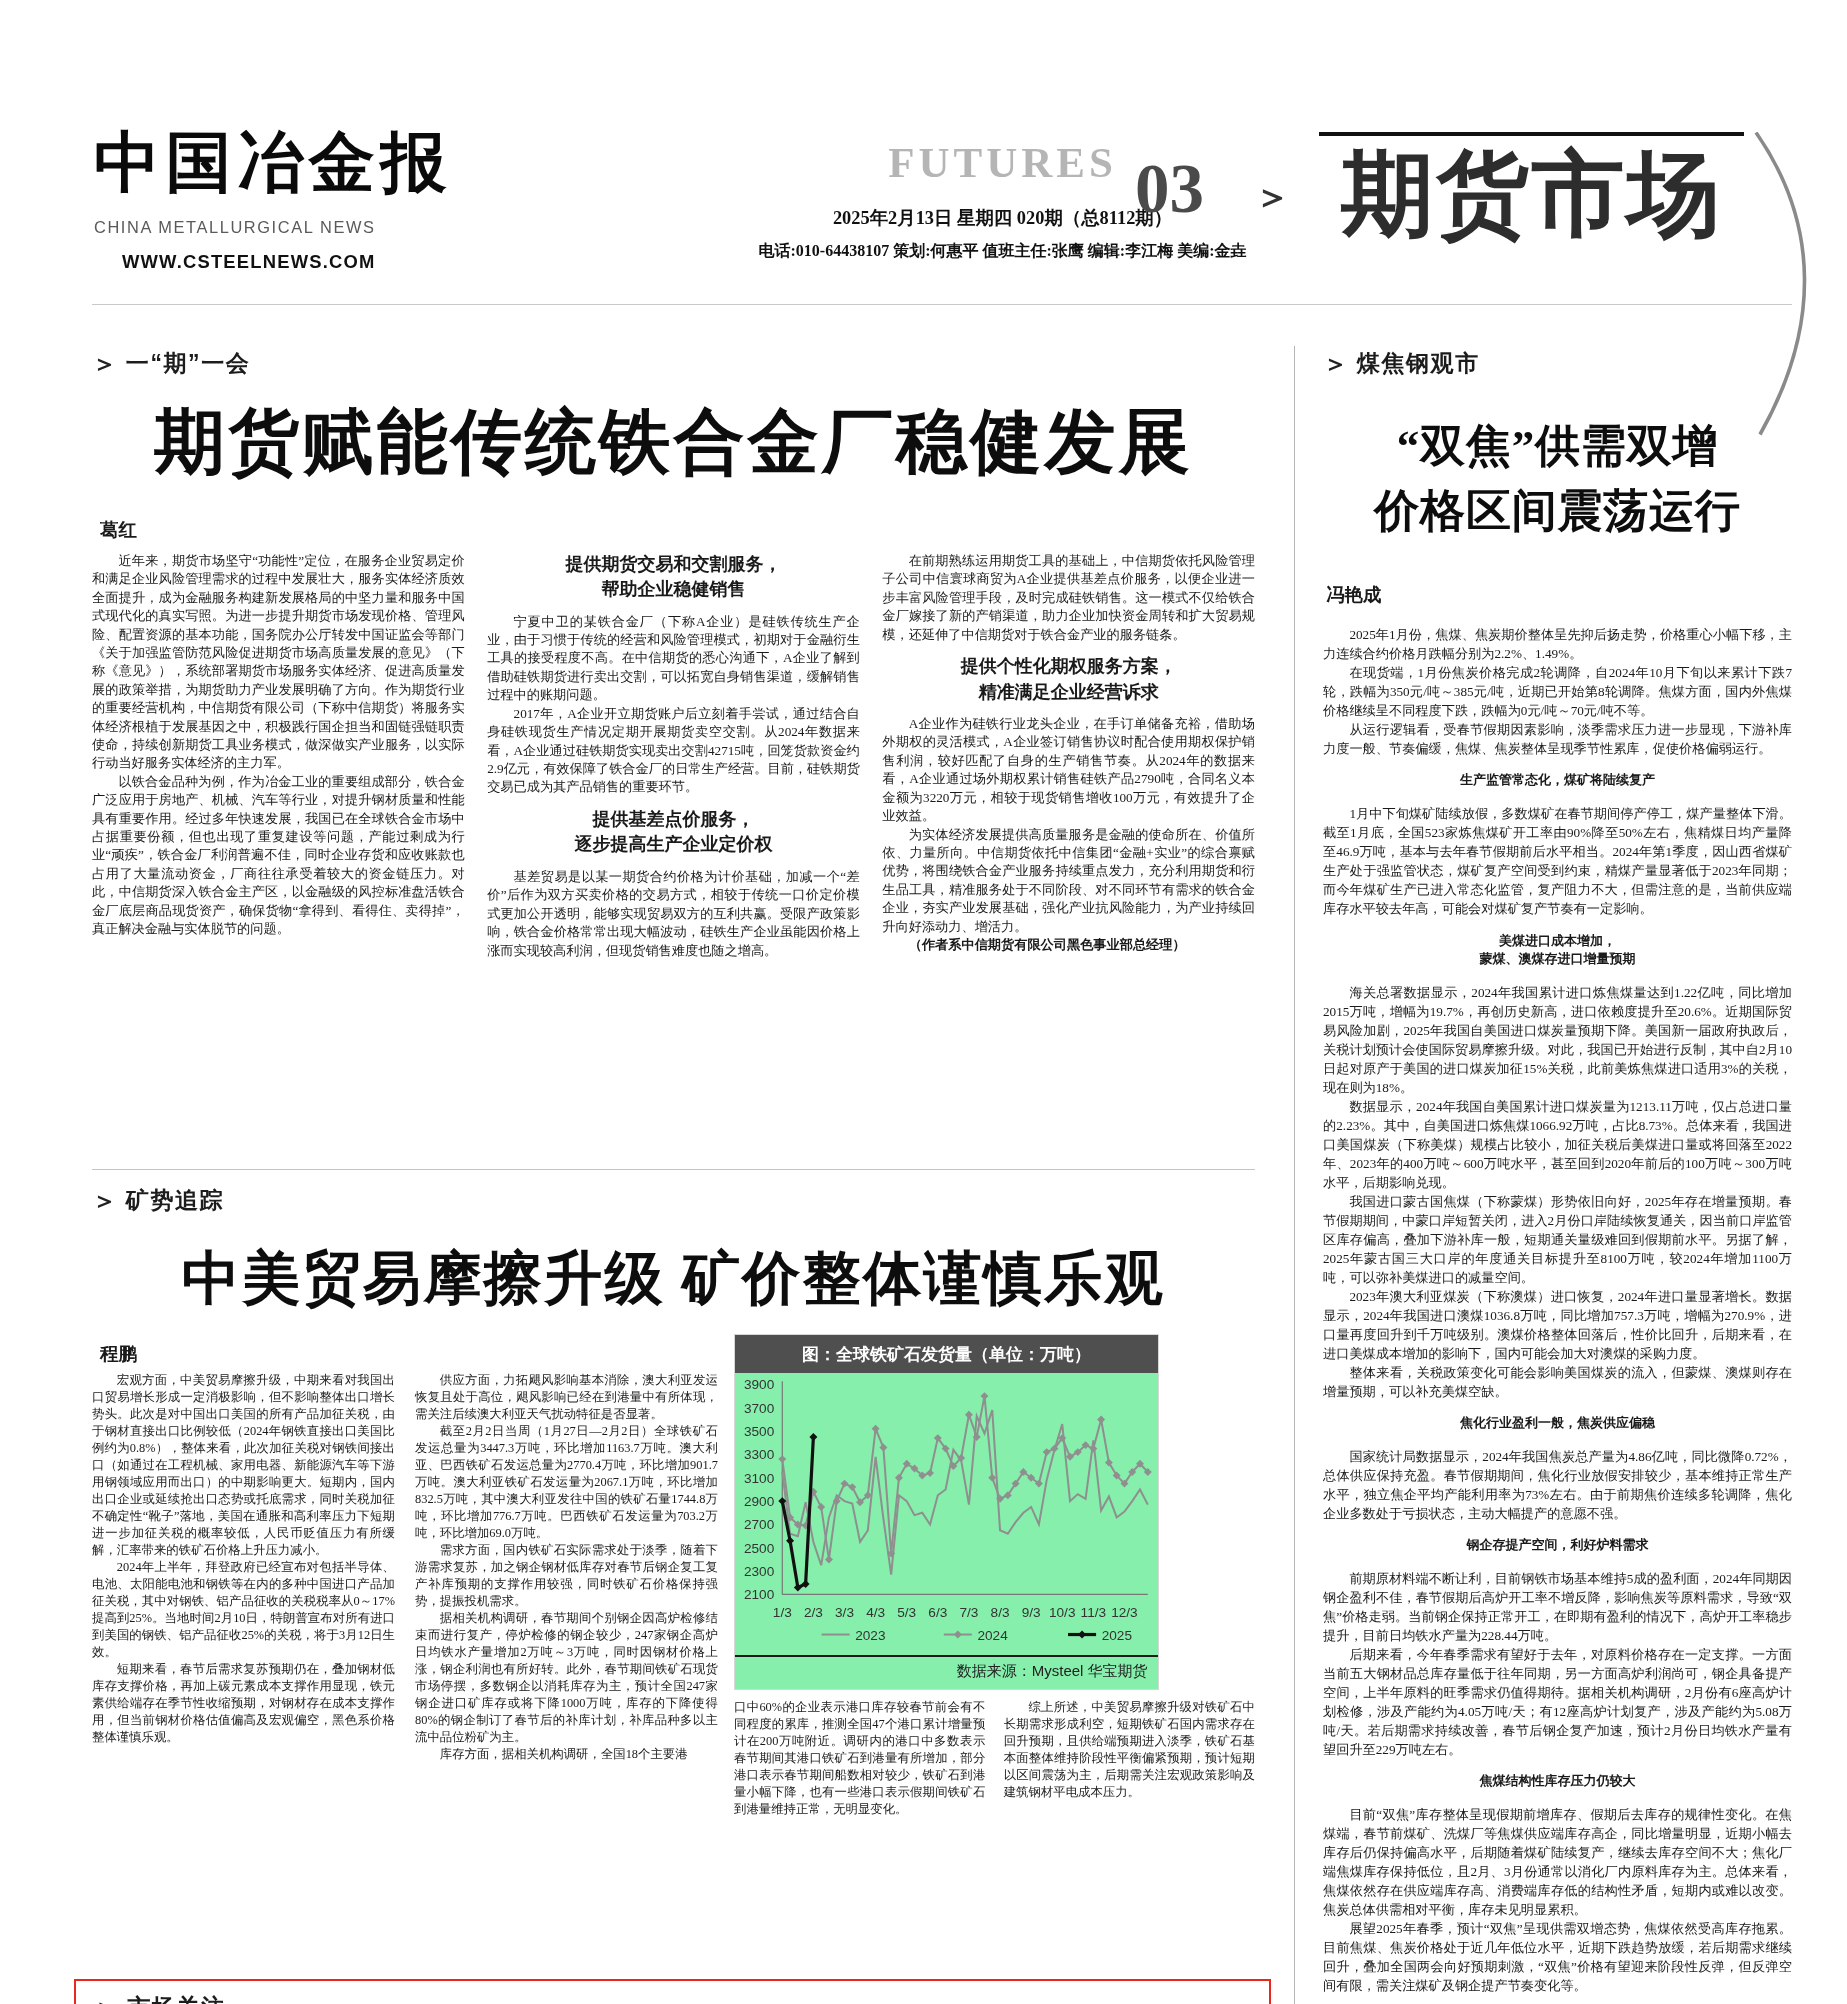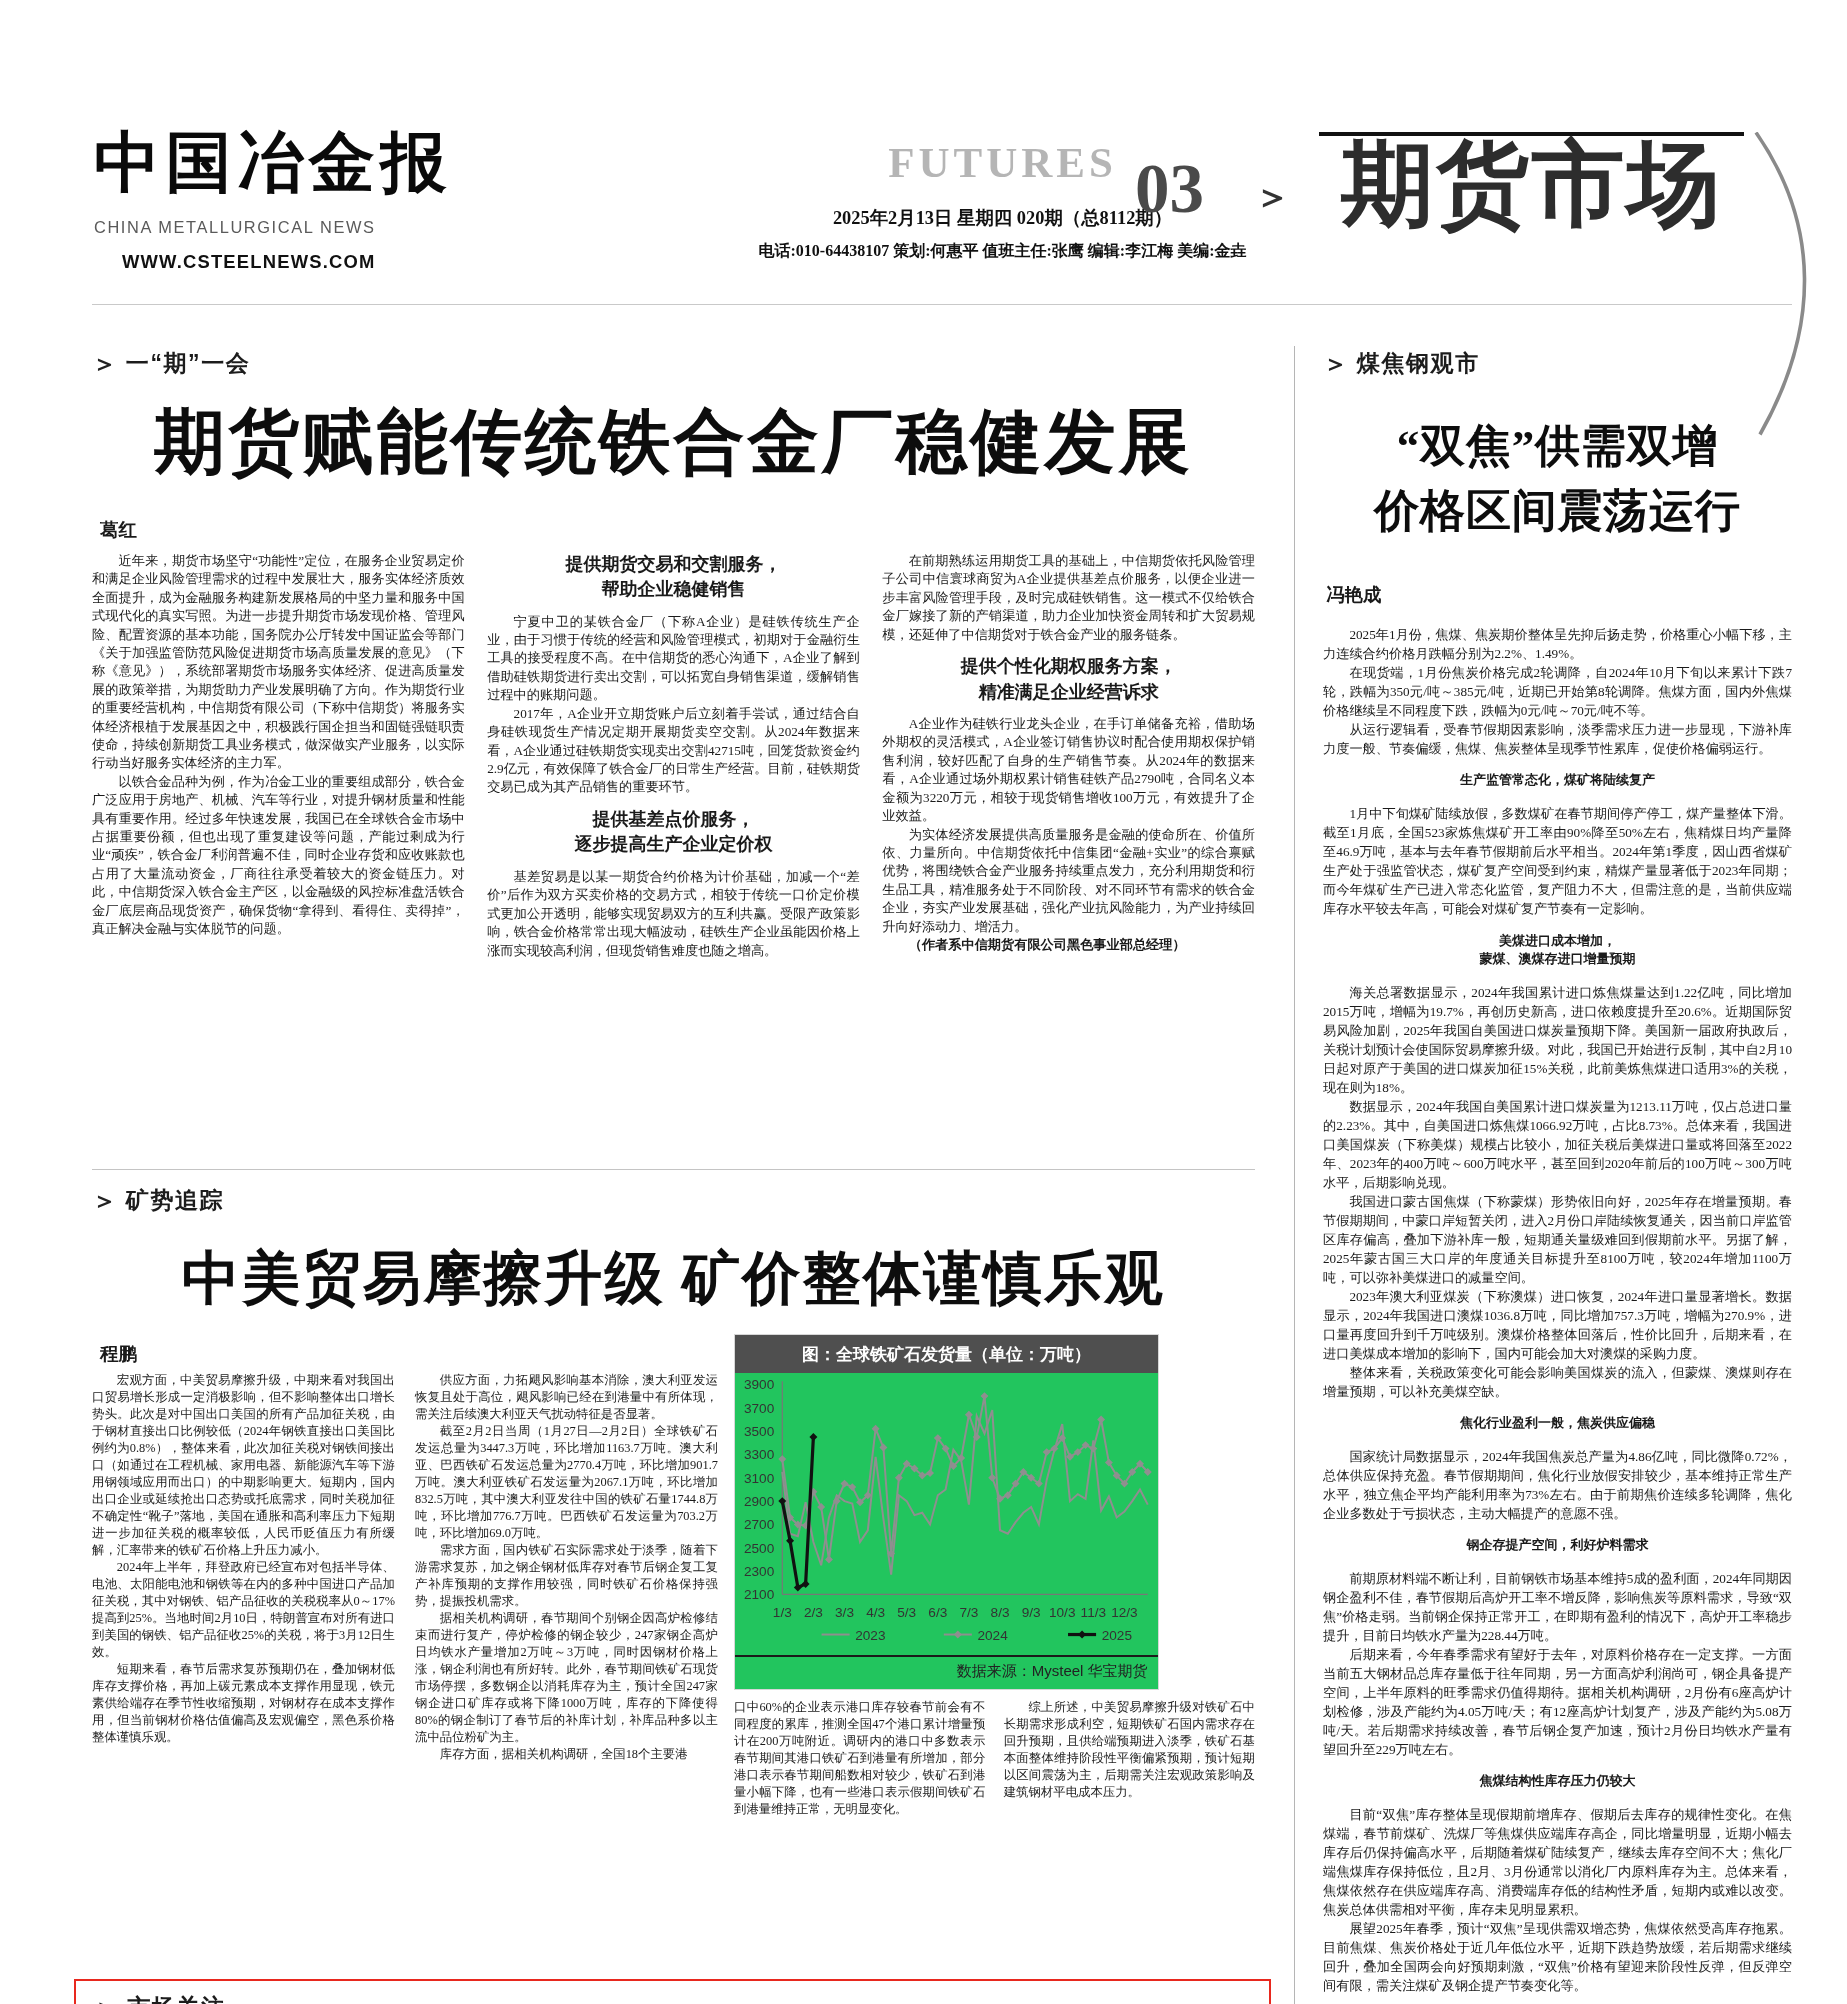--- a/index.html
+++ b/index.html
@@ -15,21 +15,21 @@
                 font-family:"Liberation Sans","DejaVu Sans",sans-serif;}
   .masthead-web{font-size:18.4px;font-weight:700;letter-spacing:1.2px;margin-top:13.6px;margin-left:28px;
                 font-family:"Liberation Sans","DejaVu Sans",sans-serif;color:#111;}
   .header-center{position:absolute;left:722px;top:138px;width:561px;text-align:center;}
   .futures{font-size:43px;font-weight:700;color:#b5b5b5;letter-spacing:4px;}
   .dateline{font-size:18.4px;color:#111;margin-top:18.4px;font-weight:600;}
   .staffline{font-size:16px;color:#111;margin-top:10.4px;font-weight:600;}
   .page-no{position:absolute;left:1135px;top:150px;font-size:69px;font-weight:700;color:#4a4a4a;}
   .page-gt{position:absolute;left:1254px;top:172px;font-size:37px;font-weight:900;color:#333;}
   .section-banner{position:absolute;left:1319px;top:132px;width:425px;border-top:4px solid #111;
-                  padding-top:0;text-align:center;}
+                  padding-top:10px;text-align:center;}
   .section-banner-title{font-size:93px;font-weight:900;color:#2d2d2d;letter-spacing:2.4px;line-height:1.05;}
   .header-arc{position:absolute;left:1740px;top:132px;}
   .header-rule{position:absolute;left:92px;top:304px;width:1700px;height:0.8px;background:#c9c9c9;}
 
   
   .kicker{display:flex;align-items:center;gap:8.8px;
           font-family:"Liberation Sans","DejaVu Sans",sans-serif;}
   .kicker .arrow{font-size:25px;font-weight:900;color:#222;}
   .kicker .ktext{font-size:23px;font-weight:900;color:#1c1c1c;letter-spacing:1.6px;}
   .headline{font-weight:900;text-align:center;color:#0d0d0d;}
@@ -51,21 +51,21 @@
   .a1-body .note{text-indent:2em;font-weight:700;}
 
   
   .section2{position:absolute;left:92px;top:1184px;width:1163px;}
   .section2 .headline{font-size:58px;letter-spacing:2.4px;margin-top:23px;}
   .section2 .byline{margin-top:23px;margin-left:8px;}
   .s2-row{display:flex;margin-top:6.4px;}
   .s2-left{width:626px;height:525px;overflow:hidden;column-count:2;column-gap:20px;
            font-size:12.4px;line-height:17px;text-align:justify;}
   .s2-right{width:521px;margin-left:16px;margin-top:-38px;}
-  .chart{width:425px;background:#22c55e;border:0.4px solid #d7d7d7;}
+  .chart{width:425px;background:#86efac;border:0.4px solid #d7d7d7;}
   .chart-title{background:#4f4f4f;color:#ffffff;font-size:17px;font-weight:700;text-align:center;
                padding:7.2px 0;font-family:"Liberation Sans","DejaVu Sans",sans-serif;}
   .ctick{font-size:34px;fill:#333;font-family:"Liberation Sans","DejaVu Sans",sans-serif;}
   .chart-src{border-top:2.4px solid #1b1b1b;text-align:right;font-size:15px;padding:5.6px 10.4px 8px 0;
              font-family:"Liberation Sans","DejaVu Sans",sans-serif;color:#222;}
   .s2-under{margin-top:8.8px;width:521px;height:231px;overflow:hidden;column-count:2;column-gap:18.4px;
             font-size:12.4px;line-height:17px;text-align:justify;}
 
   
   .rightcol{position:absolute;left:1323px;top:347px;width:469px;}

